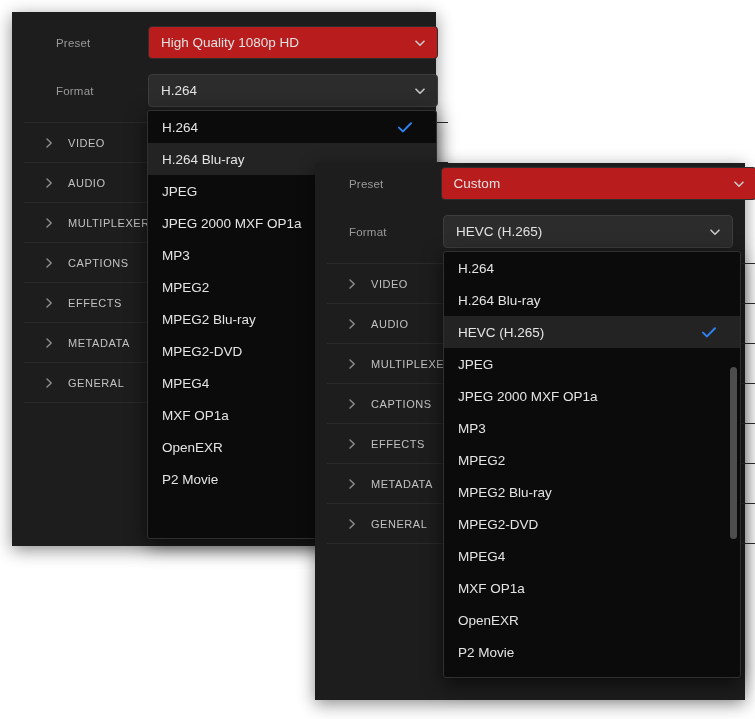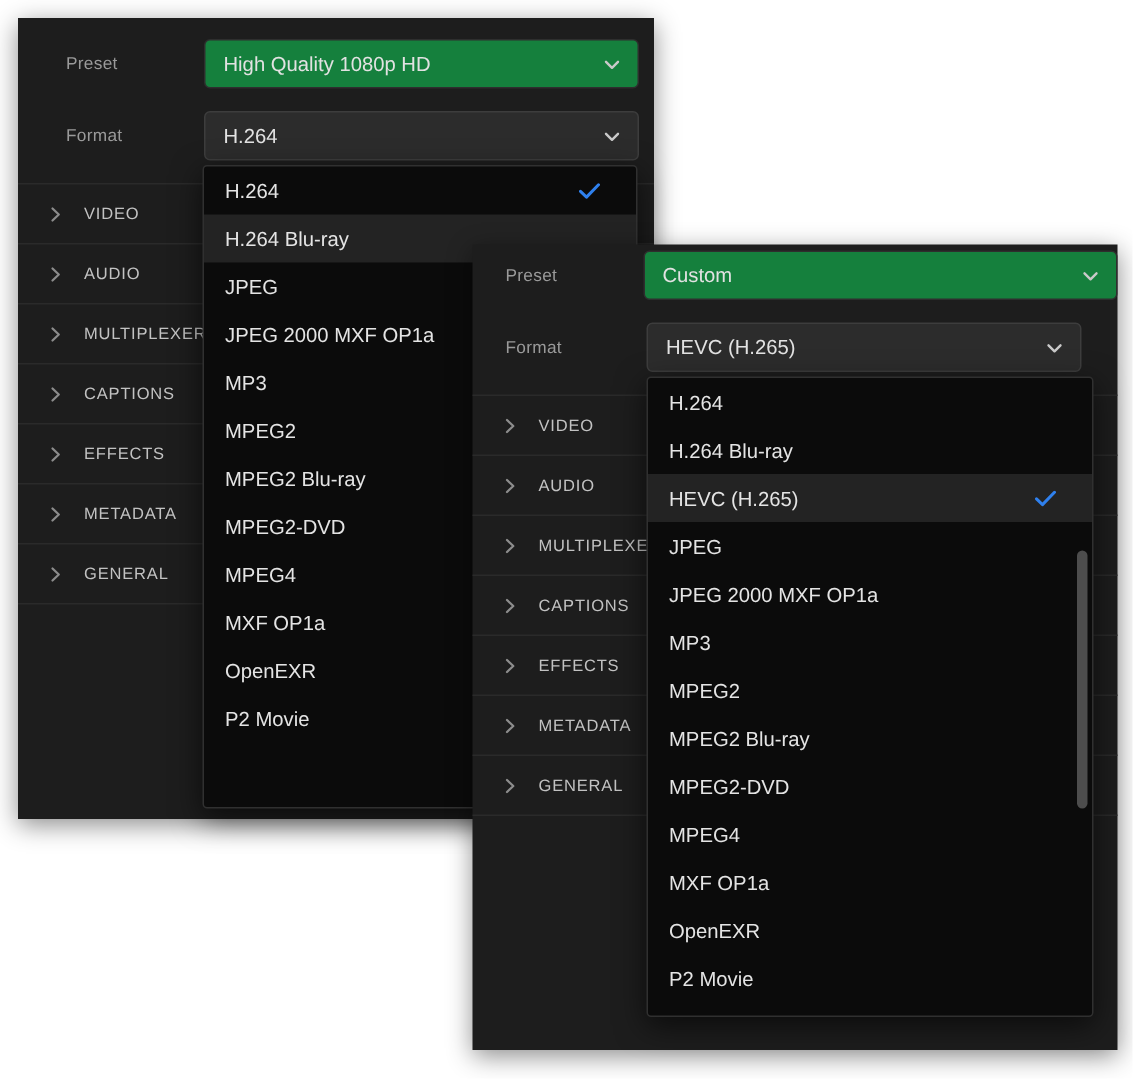--- a/index.html
+++ b/index.html
@@ -27,41 +27,41 @@
     height: 534px;
   }
   
   #panel-two {
     left: 315px;
     top: 163px;
     width: 430px;
     height: 537px;
   }
 
-  .panel-body { position: relative; width: 100%; height: 100%; }
+  .panel-body { position: relative; width: 100%; height: 100%; margin-left: 12px; }
 
   
   .field-row {
     position: absolute;
     display: flex;
     align-items: center;
     left: 0;
     width: 100%;
   }
   .field-label {
     color: #9a9a9a;
     font-size: 11.5px;
     letter-spacing: .2px;
   }
   .field-box {
     position: relative;
     height: 33px;
     border-radius: 4px;
     border: 1px solid #2e2e2e;
-    background: #15803d;
+    background: #b91c1c;
     display: flex;
     align-items: center;
     padding: 0 12px;
     color: #e2e2e2;
     font-size: 13.5px;
   }
   .field-box.active {
     background: #2c2c2c;
     border-color: #3d3d3d;
   }

